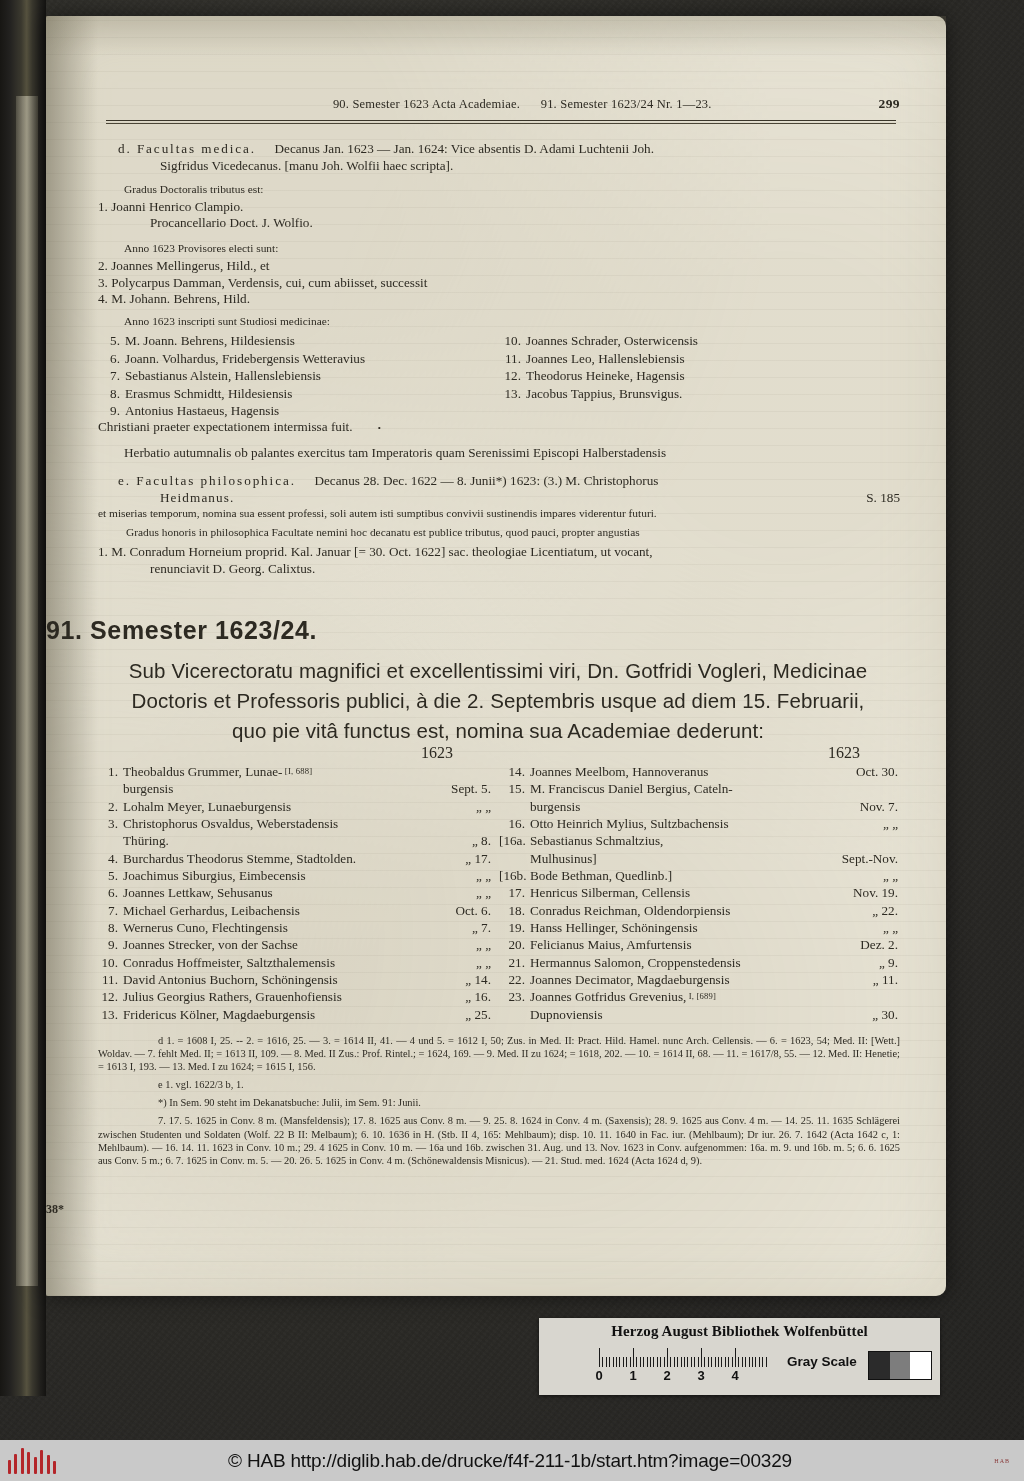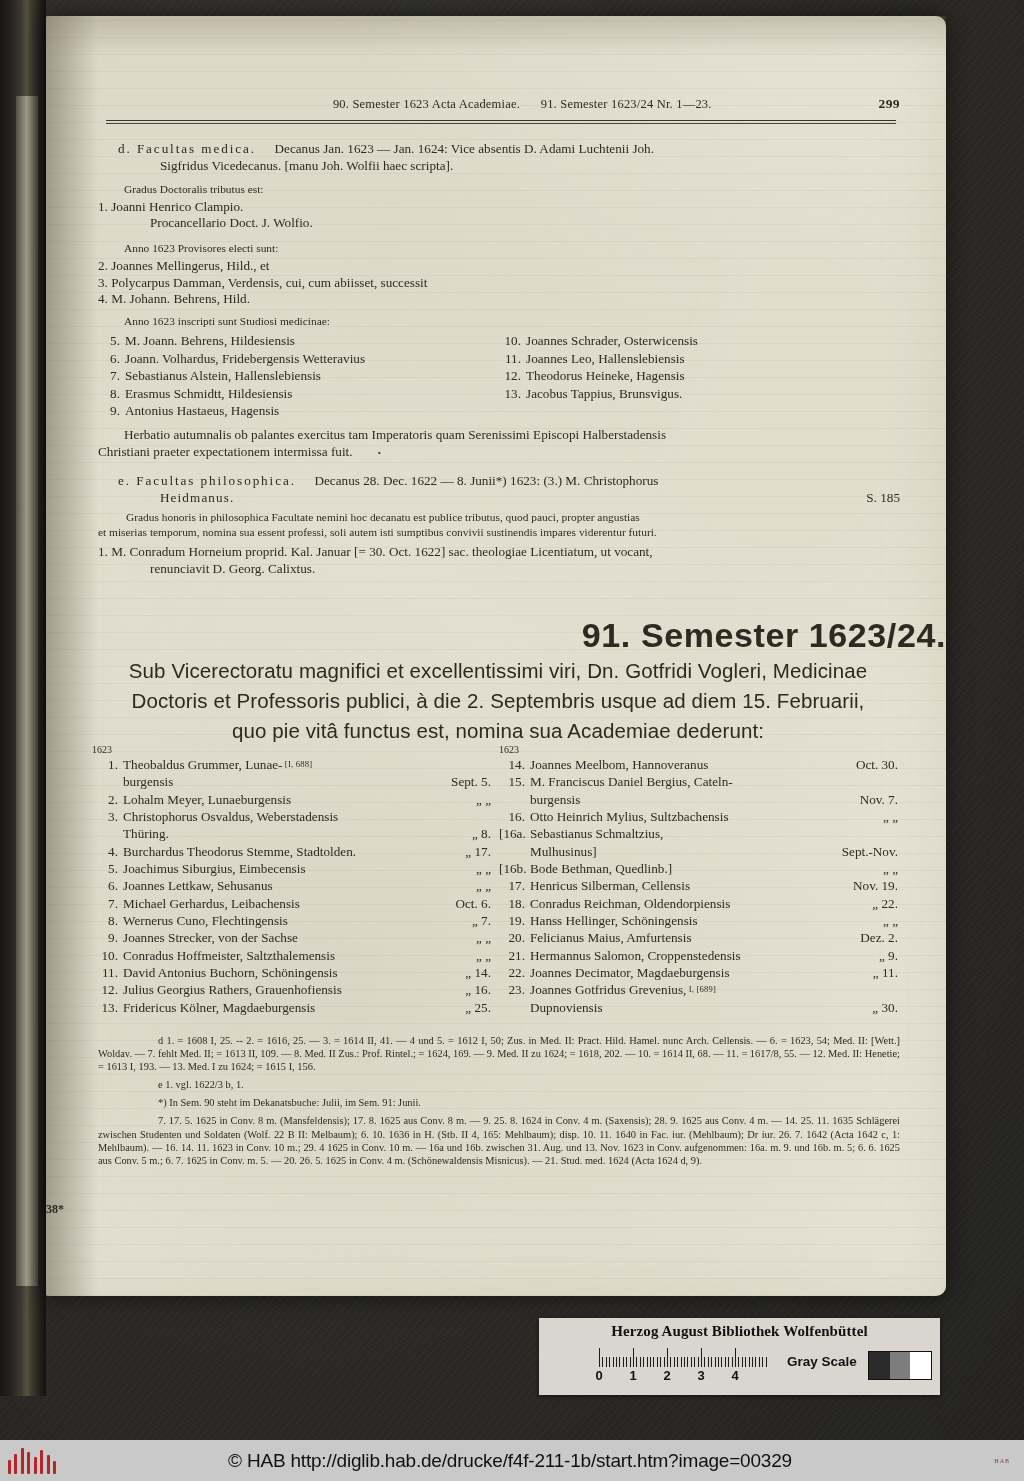--- a/index.html
+++ b/index.html
@@ -101,38 +101,38 @@
   .indent3{padding-left:62px;}
 
   
   .med-cols{display:flex;}
   .med-col{width:50%;}
   .med-col .row{font-size:13.2px;line-height:17.4px;white-space:nowrap;}
   .num{display:inline-block;width:22px;text-align:right;margin-right:5px;}
 
   
   #semester-heading{
-    position:absolute;left:0;right:0;top:600px;text-align:right;
-    font-size:34px;font-weight:bold;letter-spacing:.6px;
+    position:absolute;left:0;right:0;top:600px;text-align:left;
+    font-size:25px;font-weight:bold;letter-spacing:.6px;
     font-family:"Liberation Sans", sans-serif;
   }
   #dedication{
     position:absolute;left:34px;right:30px;top:640px;
     text-align:center;font-size:20.5px;line-height:30px;
     font-family:"Liberation Sans", sans-serif;
     letter-spacing:.1px;color:#2c2921;
   }
 
   
   #matric{
     position:absolute;left:46px;right:40px;top:728px;
     display:flex;gap:0;
   }
   .matric-col{width:50%;position:relative;}
-  .matric-year{text-align:left;font-size:10px;margin-bottom:1px;padding-right:46px;}
+  .matric-year{text-align:right;font-size:16px;margin-bottom:1px;padding-right:46px;}
   .mrow{
     display:flex;font-size:13.2px;line-height:17.35px;white-space:nowrap;
   }
   .mnum{width:26px;text-align:right;flex:0 0 26px;}
   .mname{flex:1 1 auto;padding-left:5px;overflow:hidden;}
   .mdate{flex:0 0 66px;text-align:right;padding-right:8px;}
   .mref{font-size:8.6px;vertical-align:2px;letter-spacing:.2px;}
 
   
   #footnotes{
@@ -246,39 +246,39 @@
             <div class="row"><span class="num">9.</span><span>Antonius Hastaeus, Hagensis</span></div>
           </div>
         <div class="med-col" id="med-right">
             <div class="row"><span class="num">10.</span><span>Joannes Schrader, Osterwicensis</span></div>
             <div class="row"><span class="num">11.</span><span>Joannes Leo, Hallenslebiensis</span></div>
             <div class="row"><span class="num">12.</span><span>Theodorus Heineke, Hagensis</span></div>
             <div class="row"><span class="num">13.</span><span>Jacobus Tappius, Brunsvigus.</span></div>
           </div>
       </div>
 
-      <div class="body-line" style="margin-top:8px;text-indent:26px">Herbatio autumnalis ob palantes exercitus tam Imperatoris quam Serenissimi Episcopi Halberstadensis</div>
       <div class="body-line">
         <span>Christiani praeter expectationem intermissa fuit.</span>
         <span style="display:inline-block;width:22px"></span><span style="font-size:9px">•</span>
       </div>
+      <div class="body-line" style="margin-top:8px;text-indent:26px">Herbatio autumnalis ob palantes exercitus tam Imperatoris quam Serenissimi Episcopi Halberstadensis</div>
     </div>
 
     <div class="sec" style="top:457px">
       <div class="body-line hang">
         <span class="sp">e. Facultas philosophica.</span>
         <span style="display:inline-block;width:12px"></span>
         <span>Decanus 28. Dec. 1622 — 8. Junii*) 1623: (3.) M. Christophorus</span>
       </div>
       <div class="body-line" style="display:flex;padding-left:62px">
         <span class="sp2" style="flex:1">Heidmanus.</span>
         <span>S. 185</span>
       </div>
+      <div class="small">et miserias temporum, nomina sua essent professi, soli autem isti sumptibus convivii sustinendis impares viderentur futuri.</div>
       <div class="small" style="margin-top:4px;text-indent:28px">Gradus honoris in philosophica Facultate nemini hoc decanatu est publice tributus, quod pauci, propter angustias</div>
-      <div class="small">et miserias temporum, nomina sua essent professi, soli autem isti sumptibus convivii sustinendis impares viderentur futuri.</div>
       <div class="body-line" style="margin-top:5px">1. M. Conradum Horneium proprid. Kal. Januar [= 30. Oct. 1622] sac. theologiae Licentiatum, ut vocant,</div>
       <div class="body-line indent2">renunciavit D. Georg. Calixtus.</div>
     </div>
 
     <div id="semester-heading">91. Semester 1623/24.</div>
     <div id="dedication">
       <div>Sub Vicerectoratu magnifici et excellentissimi viri, Dn. Gotfridi Vogleri, Medicinae</div>
       <div>Doctoris et Professoris publici, à die 2. Septembris usque ad diem 15. Februarii,</div>
       <div>quo pie vitâ functus est, nomina sua Academiae dederunt:</div>
     </div>

